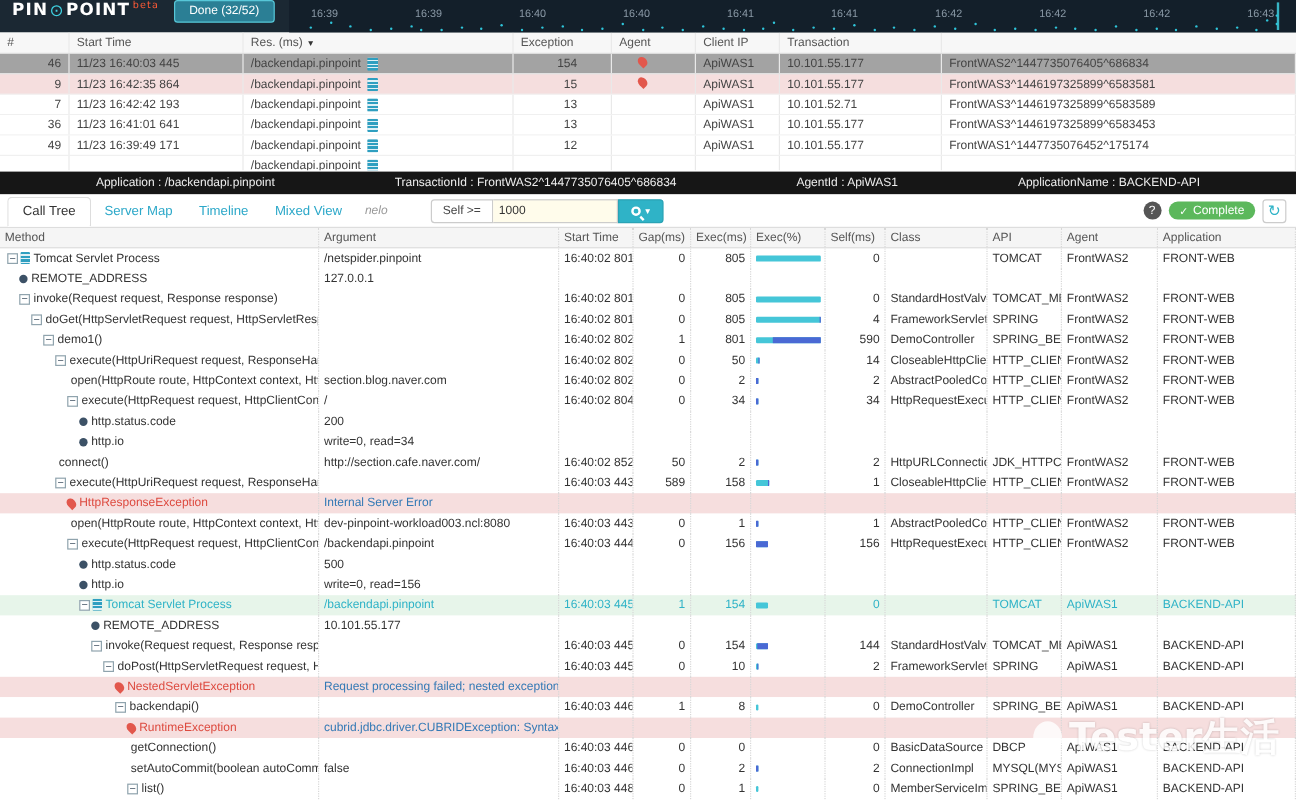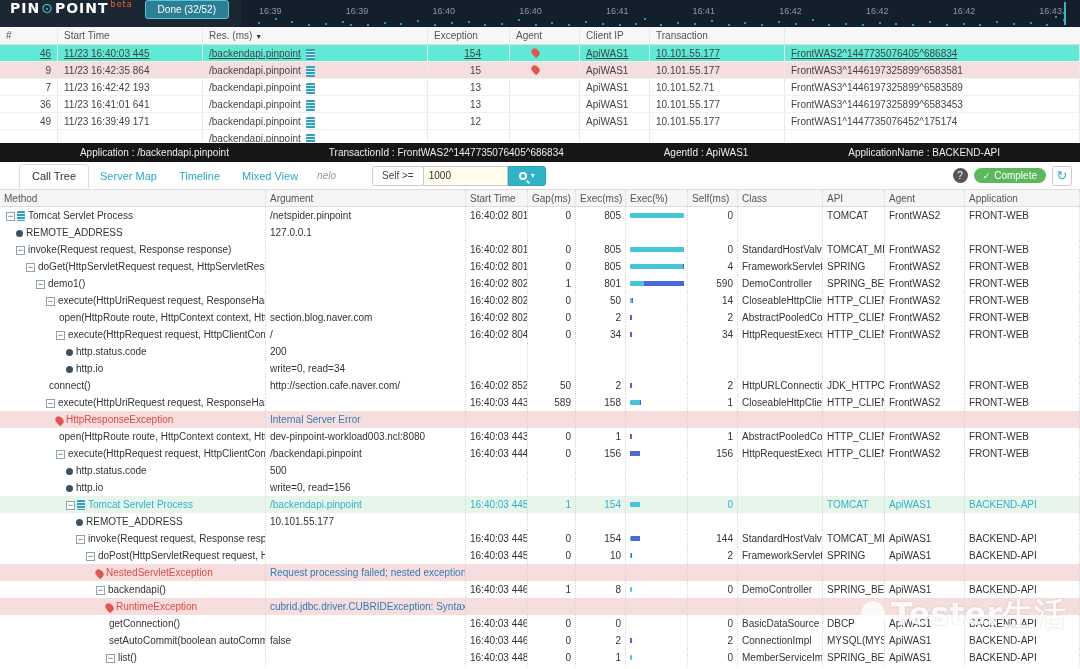--- a/index.html
+++ b/index.html
@@ -24,44 +24,44 @@
   .txn-section { height:116px; overflow:hidden; }
   .txn-row { display:grid; grid-template-columns:58px 145px 225px 82px 70px 70px 135px 1fr;
     height:17px; line-height:17px; font-size:10px; color:#444; border-bottom:1px solid #f0f0f0; background:#fff; }
   .txn-header { background:#f7f7f7; color:#555; border-bottom:1px solid #ddd; height:18px; line-height:18px; }
   .c { padding:0 6px; overflow:hidden; white-space:nowrap; border-right:1px solid #e9e9e9; }
   .c.num { text-align:right; }
   .txn-header .c.num { text-align:left; }
   .c.res { text-align:right; padding-right:28px; }
   .txn-header .c.res { text-align:left; padding-right:6px; }
   .sort-icon { font-size:7px; color:#333; margin-left:3px; }
-  .txn-row.selected { background:#5eead4;text-decoration:underline; }
+  .txn-row.selected { background:#a3a3a3; }
   .txn-row.error { background:#f5dede; }
   .txn-row.partial { height:12px; overflow:hidden; border-bottom:none; }
   .doc-icon { display:inline-block; vertical-align:middle; width:9px; height:11px; margin-left:5px; border-radius:1px;
     background:#2f9fc0;
     background-image:repeating-linear-gradient(180deg, transparent 0 2px, rgba(255,255,255,.85) 2px 3px); }
   .flame { display:inline-block; width:7px; height:9px; background:#e2574c;
     border-radius:50% 50% 50% 0; transform:rotate(-45deg); margin-left:16px; }
 
   
   .info-bar { height:19px; background:#161616; color:#eee; font-size:10px;
     display:flex; align-items:center; justify-content:space-around; padding:0 30px; white-space:nowrap; }
 
   
   .toolbar { height:28px; border-bottom:1px solid #ddd; display:flex; align-items:center;
     background:#fff; padding-left:6px; position:relative; }
   .tab { border:1px solid #ddd; border-bottom:1px solid #fff; border-radius:4px 4px 0 0;
-    padding:5px 12px 6px; font-size:11px; color:#333; background:#fff; position:relative; top:1px; cursor:pointer;margin-left:13px; }
+    padding:5px 12px 6px; font-size:11px; color:#333; background:#fff; position:relative; top:1px; cursor:pointer; }
   .tab-link { color:#2ca8c9; font-size:11px; margin:0 11px; cursor:pointer; text-decoration:none; }
   .nelo { color:#999; font-size:10px; margin:0 8px; cursor:pointer;font-style:italic; }
   .filter { display:flex; align-items:center; margin-left:28px; }
   .self-btn { height:20px; border:1px solid #ccc; background:#fff; font-size:10px; color:#444;
     border-radius:3px 0 0 3px; padding:0 9px; cursor:pointer; }
-  .filter input { height:20px; width:84px; border:1px solid #ccc; border-left:none; font-size:10px;
+  .filter input { height:20px; width:104px; border:1px solid #ccc; border-left:none; font-size:10px;
     padding:0 5px; background:#fffceb; color:#333; outline:none; }
   .search-btn { height:20px; width:38px; background:#2fb3c7; border:1px solid #2aa3b5;
     border-radius:0 3px 3px 0; display:flex; align-items:center; justify-content:center; gap:4px; cursor:pointer; }
   .mag { width:8px; height:8px; border:2px solid #fff; border-radius:50%; position:relative; display:inline-block; }
   .mag::after { content:''; position:absolute; width:4px; height:2px; background:#fff;
     transform:rotate(45deg); left:5px; top:7px; }
   .search-caret { color:#fff; font-size:8px; }
   .right-tools { margin-left:auto; display:flex; align-items:center; gap:6px; padding-right:8px; }
   .help { width:15px; height:15px; border-radius:50%; background:#555; color:#fff; font-size:10px;
     text-align:center; line-height:15px; cursor:pointer; }

